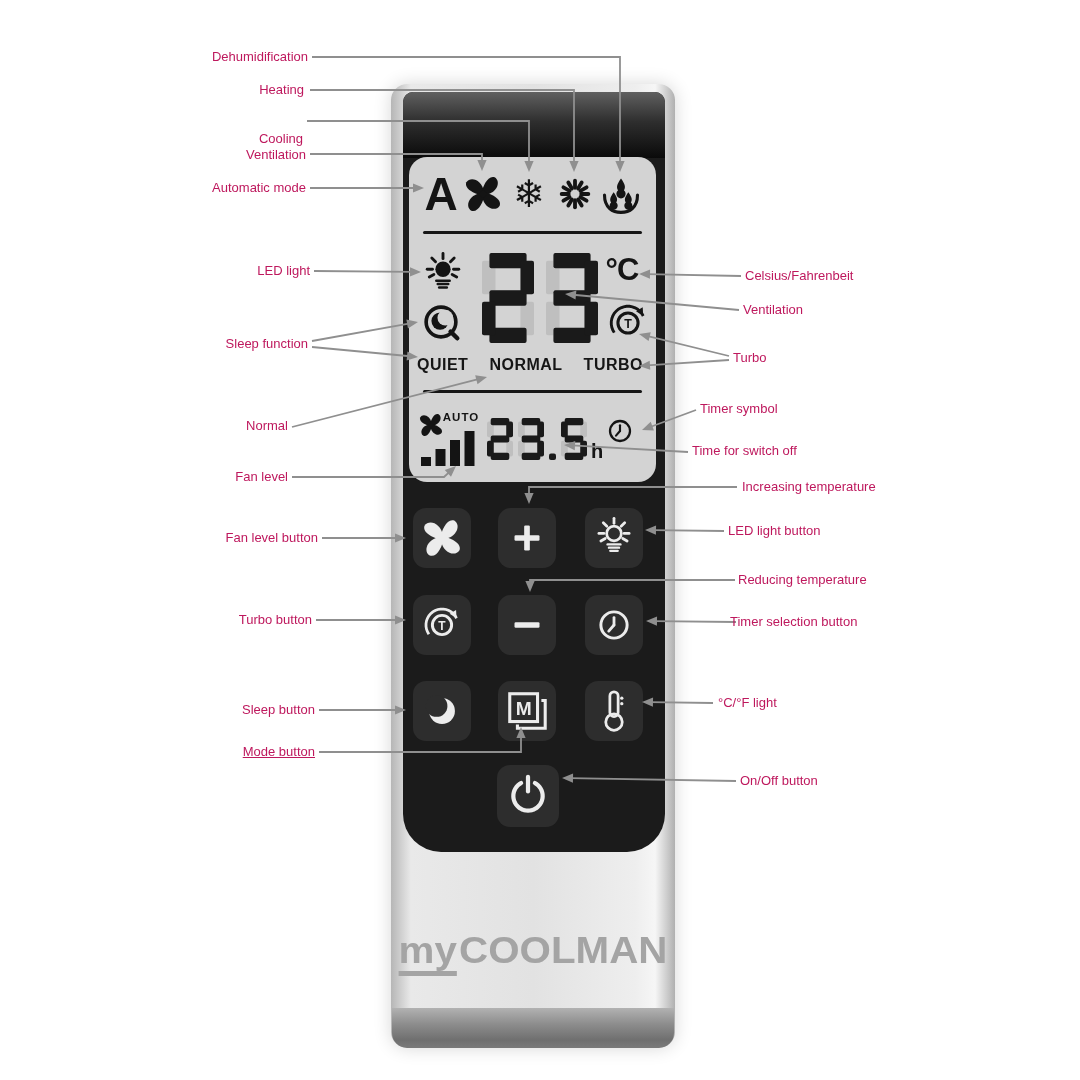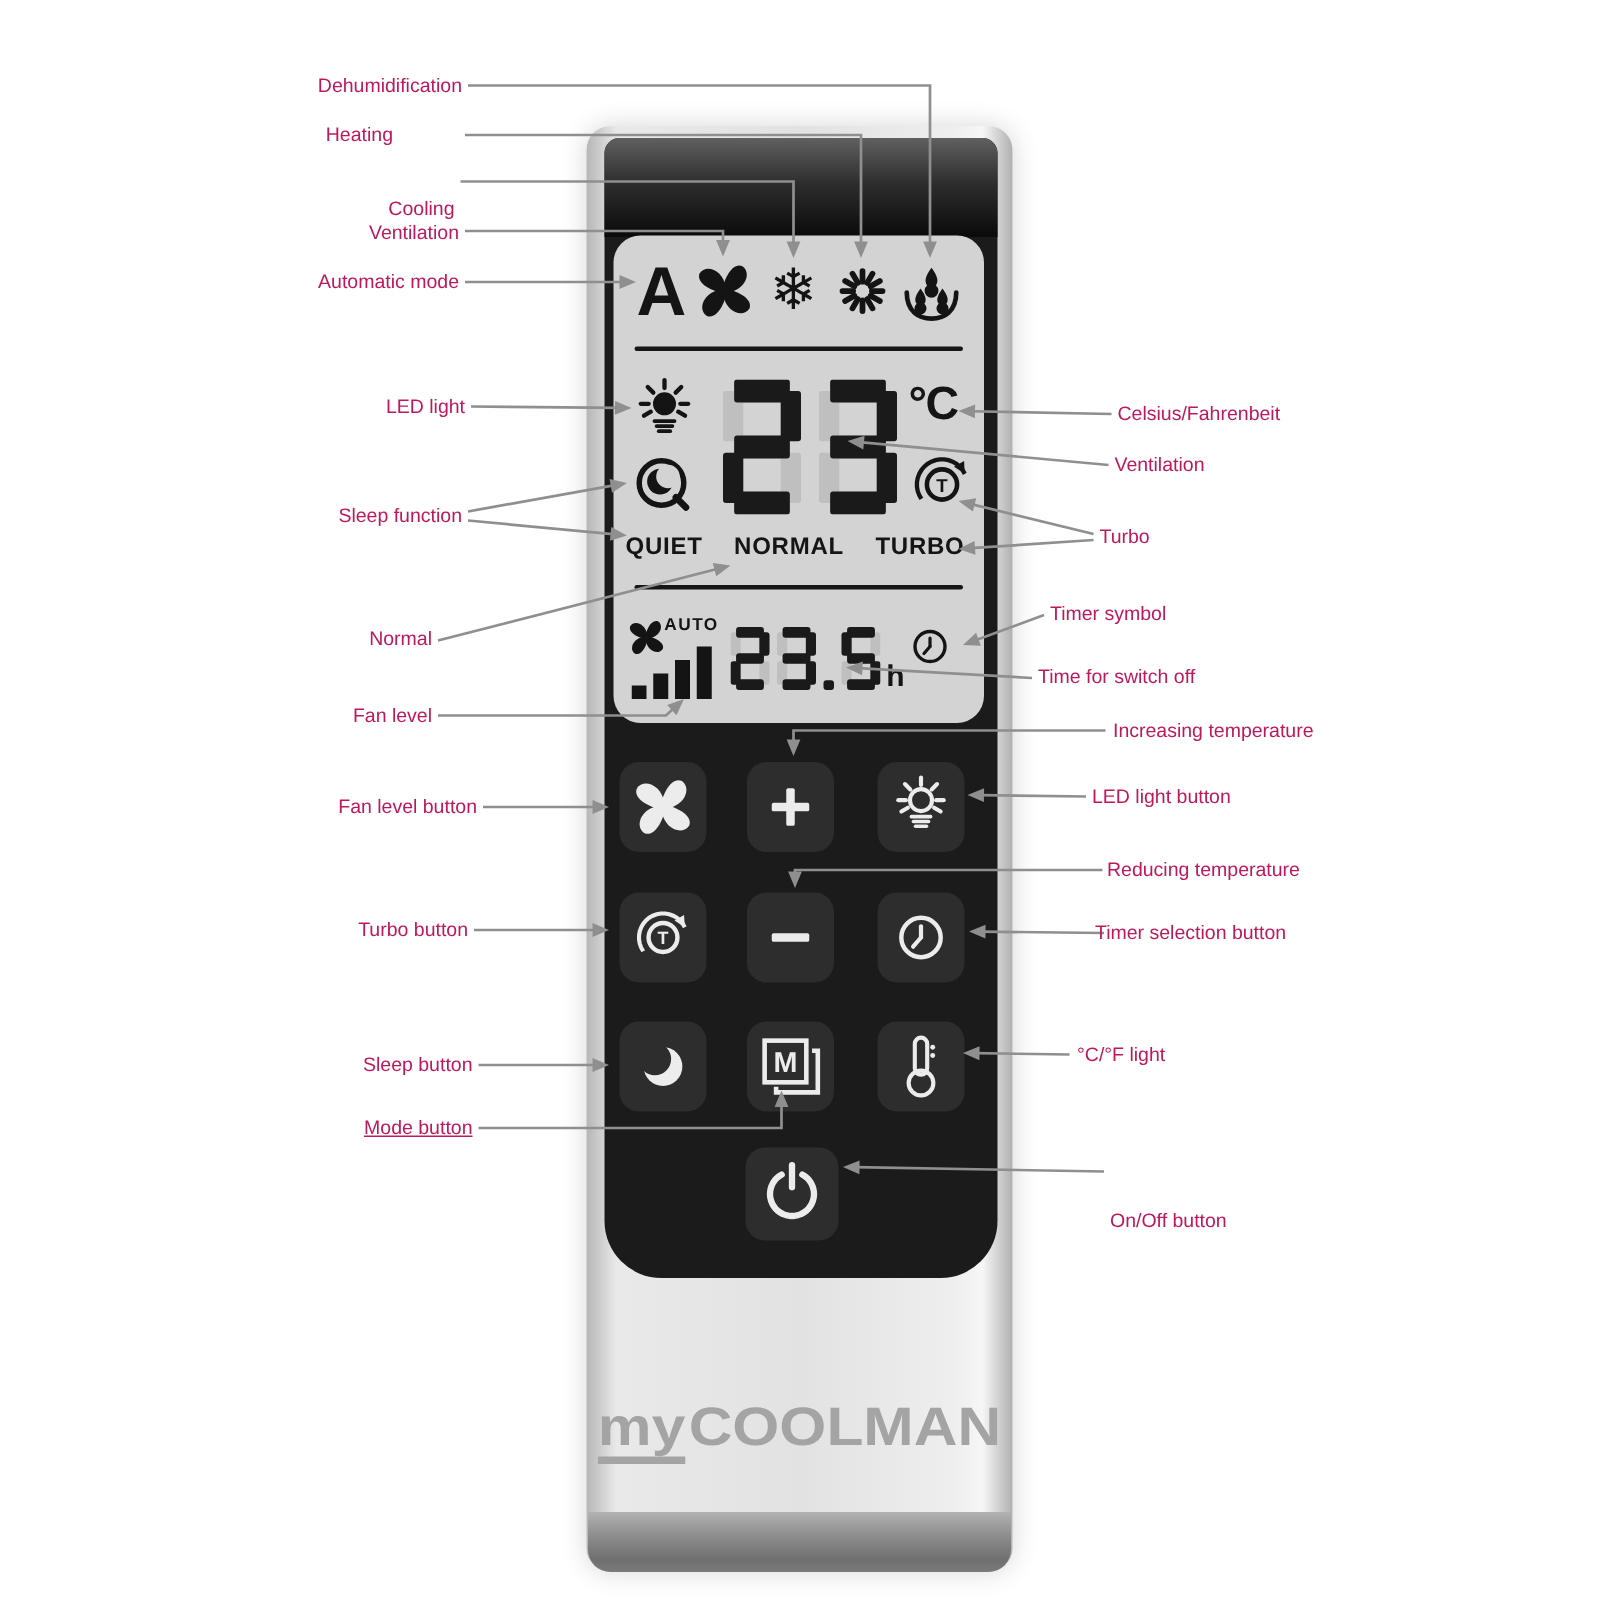--- a/index.html
+++ b/index.html
@@ -334,21 +334,21 @@
       <polygon points="530,592 525.4,581 534.6,581" fill="#8f8f8f"></polygon>
       <polyline points="736,622 653.9995062185595,621.0888834024285" fill="none" stroke="#8f8f8f" stroke-width="1.8"></polyline>
       <polygon points="646,621 657.0504290069157,616.5224986026674 656.948213094123,625.7219307540108" fill="#8f8f8f"></polygon>
       <polyline points="713,703 649.999206624682,702.1126648820377" fill="none" stroke="#8f8f8f" stroke-width="1.8"></polyline>
       <polygon points="642,702 653.0636914161095,697.5553704036098 652.934126801766,706.7544580219941" fill="#8f8f8f"></polygon>
       <polyline points="736,781 569.9988112043919,778.1379105380067" fill="none" stroke="#8f8f8f" stroke-width="1.8"></polyline>
       <polygon points="562,778 573.0776639653928,773.5903105472339 572.919066846685,782.7889434322847" fill="#8f8f8f"></polygon>
     </svg>
   <div id="callouts">
       <div class="callout" style="right: 772px; top: 47px;">Dehumidification</div>
-      <div class="callout" style="right: 818px; top: 80px; text-align: center;">Heating</div>
+      <div class="callout" style="right: 776px; top: 80px; text-align: center;">Heating</div>
       <div class="callout" style="right: 777px; top: 111px; margin-top: 18px;">Cooling</div>
       <div class="callout" style="right: 774px; top: 145px;">Ventilation</div>
       <div class="callout" style="right: 774px; top: 178px;">Automatic mode</div>
       <div class="callout" style="right: 770px; top: 261px;">LED light</div>
       <div class="callout" style="right: 772px; top: 334px;">Sleep function</div>
       <div class="callout" style="right: 792px; top: 416px;">Normal</div>
       <div class="callout" style="right: 792px; top: 467px;">Fan level</div>
       <div class="callout" style="right: 762px; top: 528px; margin-left: 31px;">Fan level button</div>
       <div class="callout" style="right: 768px; top: 610px; text-align: right;">Turbo button</div>
       <div class="callout" style="right: 765px; top: 700px;">Sleep button</div>
@@ -356,15 +356,15 @@
       <div class="callout" style="left: 745px; top: 266px;">Celsius/Fahrenbeit</div>
       <div class="callout" style="left: 743px; top: 300px;">Ventilation</div>
       <div class="callout" style="left: 733px; top: 348px;">Turbo</div>
       <div class="callout" style="left: 700px; top: 399px;">Timer symbol</div>
       <div class="callout" style="left: 692px; top: 441px;">Time for switch off</div>
       <div class="callout" style="left: 742px; top: 477px;">Increasing temperature</div>
       <div class="callout" style="left: 728px; top: 521px;">LED light button</div>
       <div class="callout" style="left: 738px; top: 570px;">Reducing temperature</div>
       <div class="callout" style="left: 730px; top: 612px;">Timer selection button</div>
       <div class="callout" style="left: 718px; top: 693px;">°C/°F  light</div>
-      <div class="callout" style="left: 740px; top: 771px; margin-top: 33px;">On/Off button</div>
+      <div class="callout" style="left: 740px; top: 771px;">On/Off button</div>
     </div>
 </div>
 
 </body></html>

